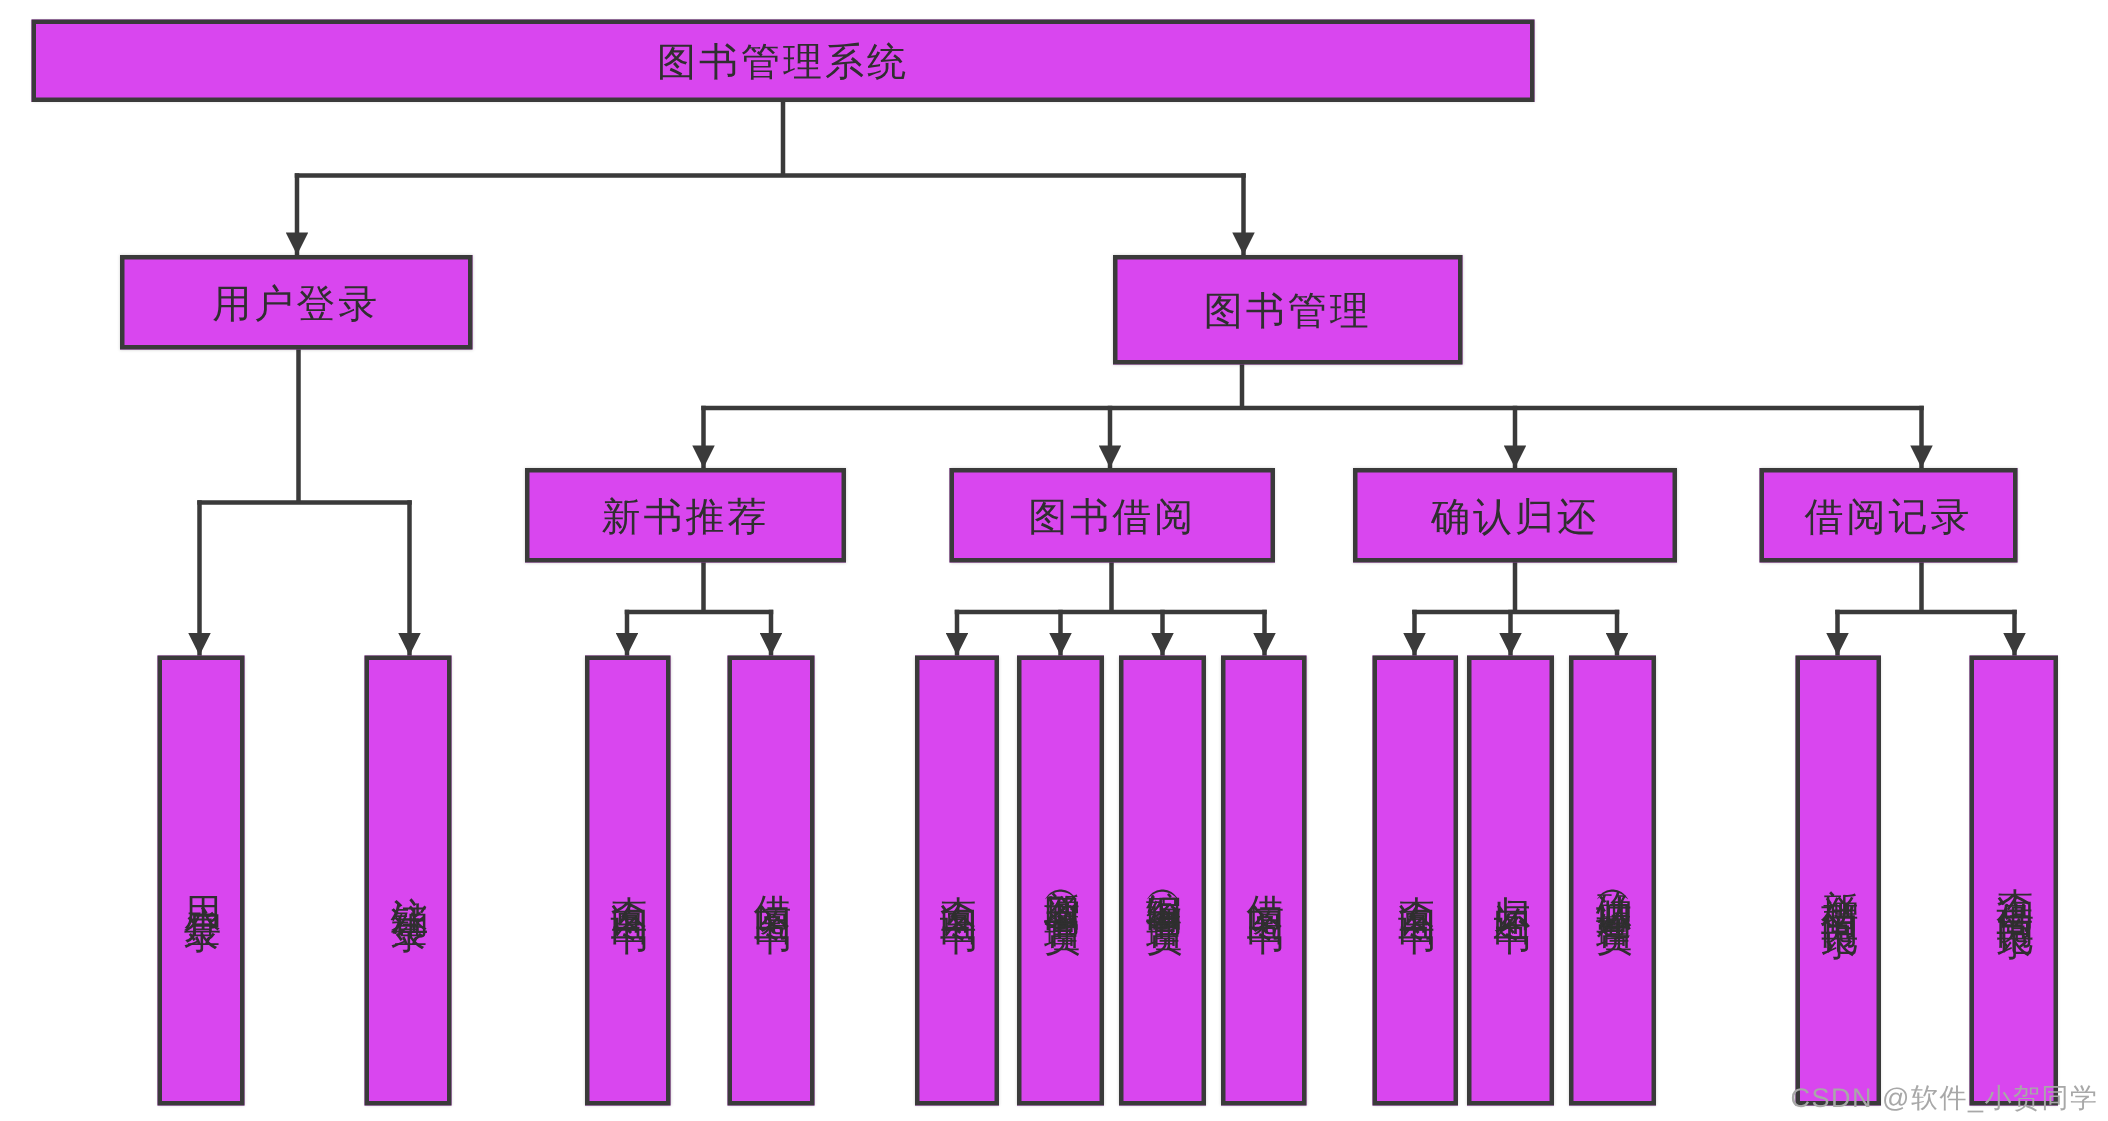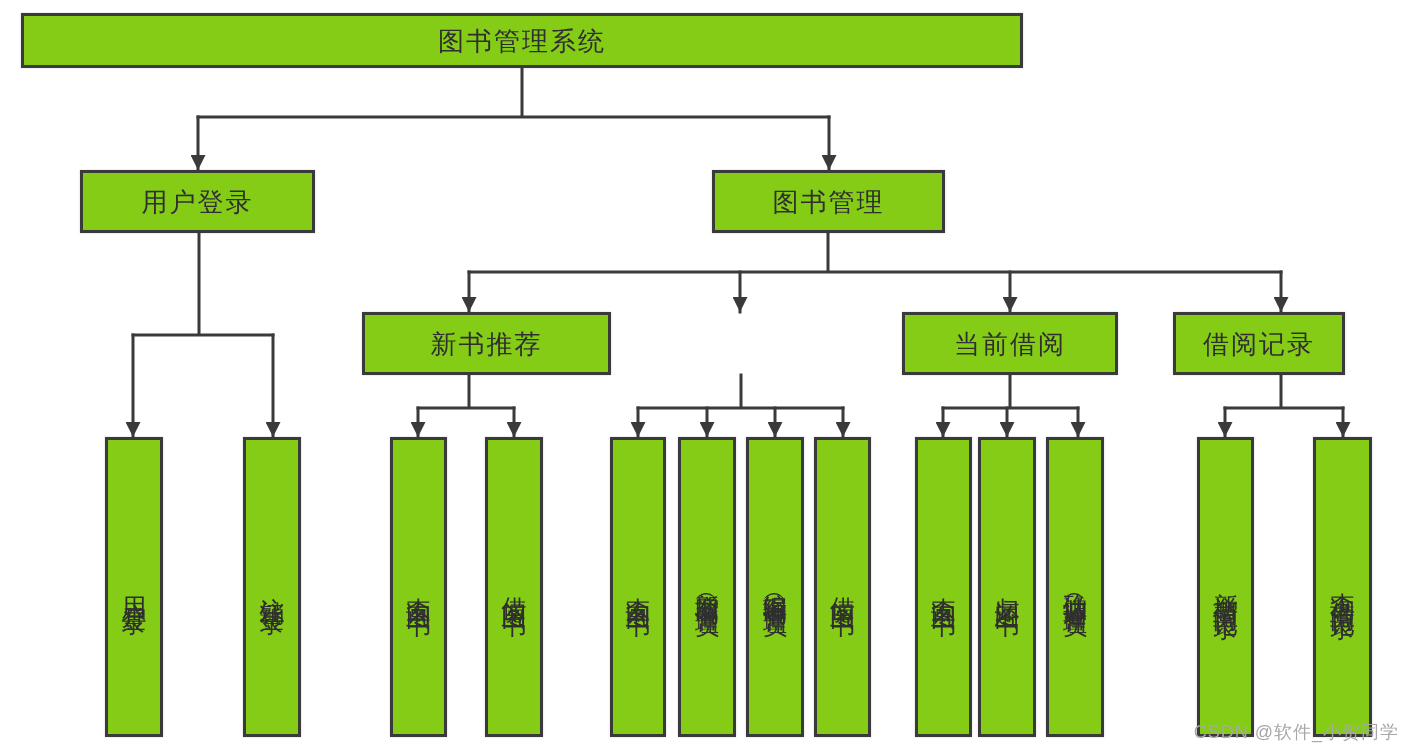--- a/index.html
+++ b/index.html
@@ -2,21 +2,21 @@
 <html><head>
 <meta charset="utf-8">
 <style>
   html,body{margin:0;padding:0;background:#ffffff;}
   .canvas{
     position:relative;width:1405px;height:747px;background:#ffffff;overflow:hidden;
     font-family:"Liberation Sans","DejaVu Sans",sans-serif;color:#2f2f2f;
   }
   .connectors{position:absolute;left:0;top:0;pointer-events:none;}
   .node{
-    position:absolute;box-sizing:border-box;border:3px solid #3a3a3a;background:#84cc16;
+    position:absolute;box-sizing:border-box;border:3px solid #3a3a3a;background:#d946ef;
     display:flex;align-items:center;justify-content:center;
     box-shadow:0 0 2px rgba(0,0,0,0.18);
   }
   .node.h span{
     font-size:26px;letter-spacing:2px;line-height:1;white-space:nowrap;color:#2f2f2f;
   }
   .node.v span{
     writing-mode:vertical-rl;text-orientation:mixed;
     font-size:25px;letter-spacing:5px;line-height:1;color:#2f2f2f;
   }
@@ -74,29 +74,32 @@
     </g>
   </svg>
 
   <div class="node h" style="left:21px;top:13px;width:1002px;height:55px">
     <span>图书管理系统</span>
   </div>
 
   <div class="node h" style="left:80px;top:170px;width:235px;height:63px">
     <span>用户登录</span>
   </div>
-  <div class="node h" style="left:712px;top:170px;width:233px;height:63px">
+  <div class="node h" style="left:742px;top:170px;width:233px;height:73px">
     <span>图书管理</span>
   </div>
 
-  <div class="node h" style="left:362px;top:312px;width:249px;height:63px">
+  <div class="node h" style="left:350px;top:312px;width:214px;height:63px">
     <span>新书推荐</span>
   </div>
+  <div class="node h" style="left:633px;top:312px;width:217px;height:63px">
+    <span>图书借阅</span>
+  </div>
   <div class="node h" style="left:902px;top:312px;width:216px;height:63px">
-    <span>当前借阅</span>
+    <span>确认归还</span>
   </div>
   <div class="node h" style="left:1173px;top:312px;width:172px;height:63px">
     <span>借阅记录</span>
   </div>
 
   <div class="node v" style="left:105px;top:437px;width:58px;height:300px">
     <span>用户登录</span>
   </div>
   <div class="node v" style="left:243px;top:437px;width:58px;height:300px">
     <span>注销登录</span>

